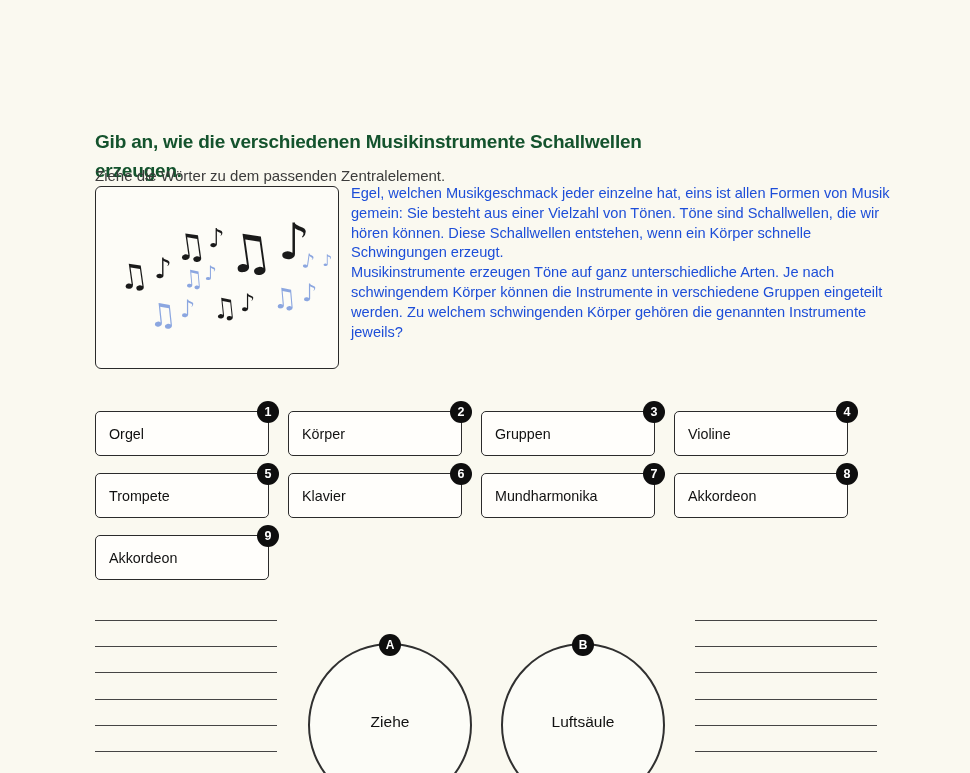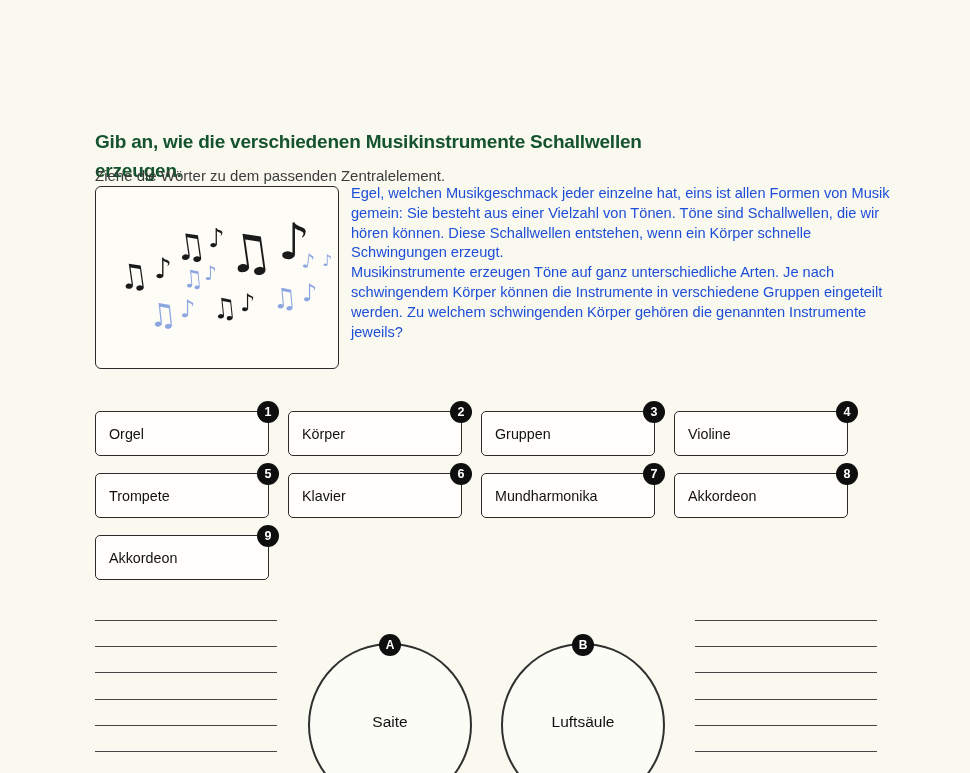--- a/index.html
+++ b/index.html
@@ -156,19 +156,19 @@
     <div class="answer-line"></div>
     <div class="answer-line"></div>
     <div class="answer-line"></div>
     <div class="answer-line"></div>
     <div class="answer-line"></div>
     <div class="answer-line"></div>
   </div>
 
 <div class="target-circle target-a">
   <span class="target-badge">A</span>
-  <span class="target-label">Saite</span>
+  <span class="target-label">Ziehe</span>
 </div>
 
 <div class="target-circle target-b">
   <span class="target-badge">B</span>
   <span class="target-label">Luftsäule</span>
 </div>
 
 </body></html>

